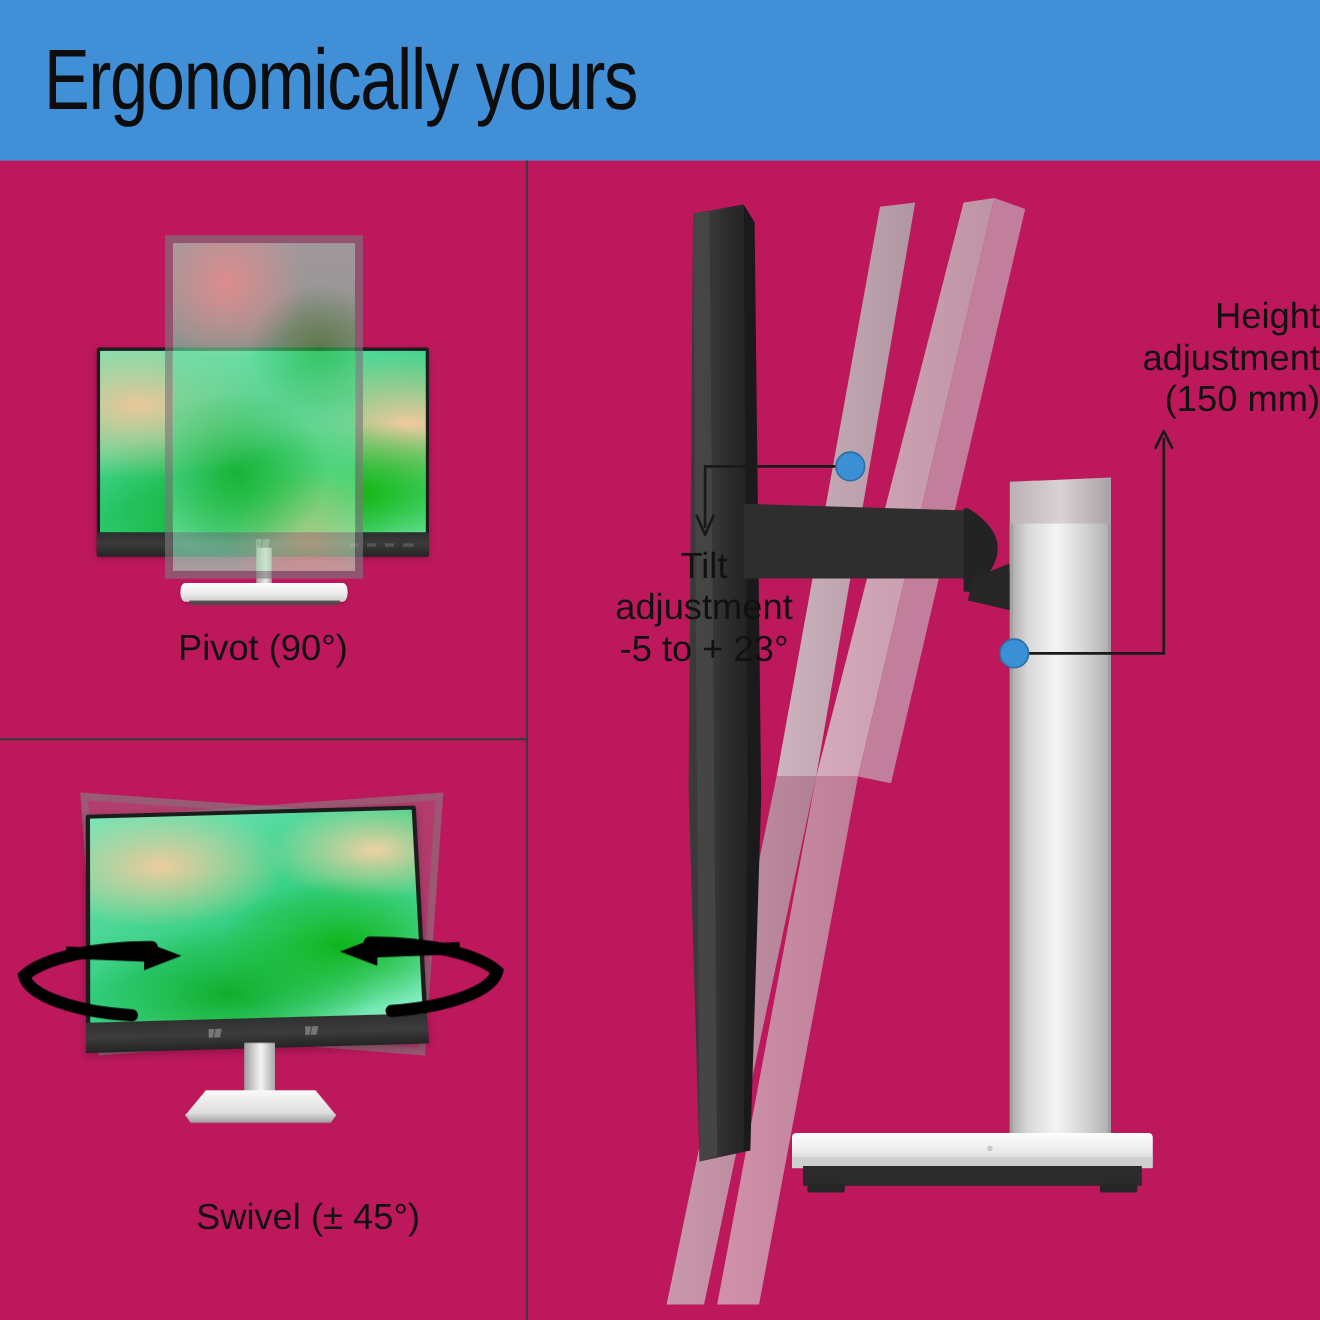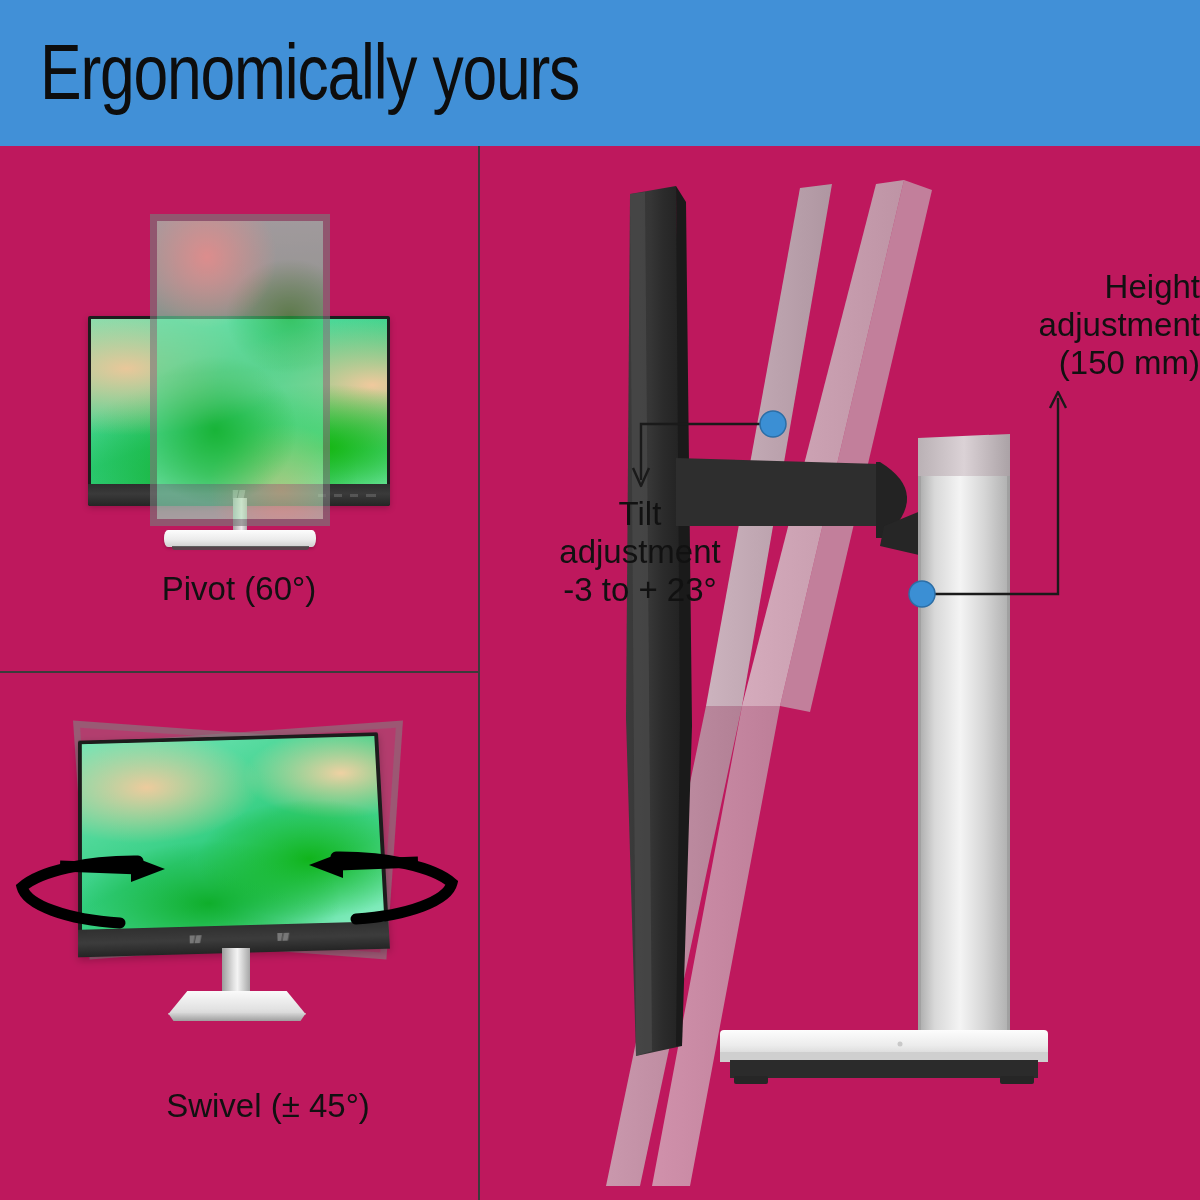--- a/index.html
+++ b/index.html
@@ -193,21 +193,21 @@
   .callout-height{
     position:absolute;left:930px;top:268px;width:270px;
     font-size:33px;line-height:38px;color:#111;text-align:right;
   }
   .callout-tilt{
     position:absolute;left:520px;top:495px;width:240px;
     font-size:33px;line-height:38px;color:#111;text-align:center;
   }
 
   .cap-pivot{left:0px;top:570px;width:478px;}
-  .cap-swivel{left:4px;top:1087px;width:528px;}
+  .cap-swivel{left:16px;top:1087px;width:528px;}
 </style>
 </head>
 <body>
 
 <div id="page">
 
   <div class="header-band">
     <div class="header-title">Ergonomically yours</div>
   </div>
 
@@ -228,21 +228,21 @@
 
     <div class="pv-neck"></div>
     <div class="pv-base"></div>
     <div class="pv-base-shadow"></div>
 
     <div class="mon-portrait-ghost">
       <div class="pscreen"></div>
     </div>
   </div>
 
-  <div class="caption cap-pivot">Pivot (60°)</div>
+  <div class="caption cap-pivot">Pivot (90°)</div>
 
   <div class="swivel-stage">
 
     <div class="sw-ghost-a"></div>
     <div class="sw-ghost-b"></div>
 
     <div class="sw-main">
       <div class="frame"></div>
       <div class="screen"></div>
       <div class="chin">
@@ -367,16 +367,16 @@
 
   <div class="callout-height">
     <div>Height</div>
     <div>adjustment</div>
     <div>(150 mm)</div>
   </div>
 
   <div class="callout-tilt">
     <div>Tilt</div>
     <div>adjustment</div>
-    <div>-3 to + 23°</div>
+    <div>-5 to + 23°</div>
   </div>
 
 </div>
 
 </body></html>

